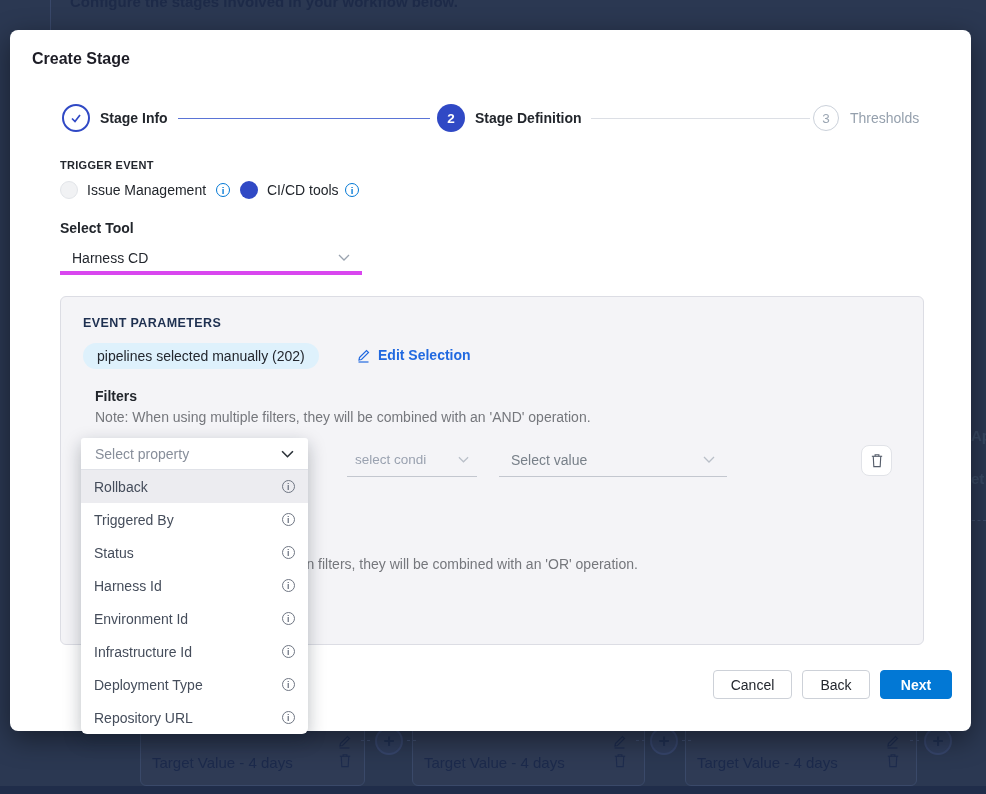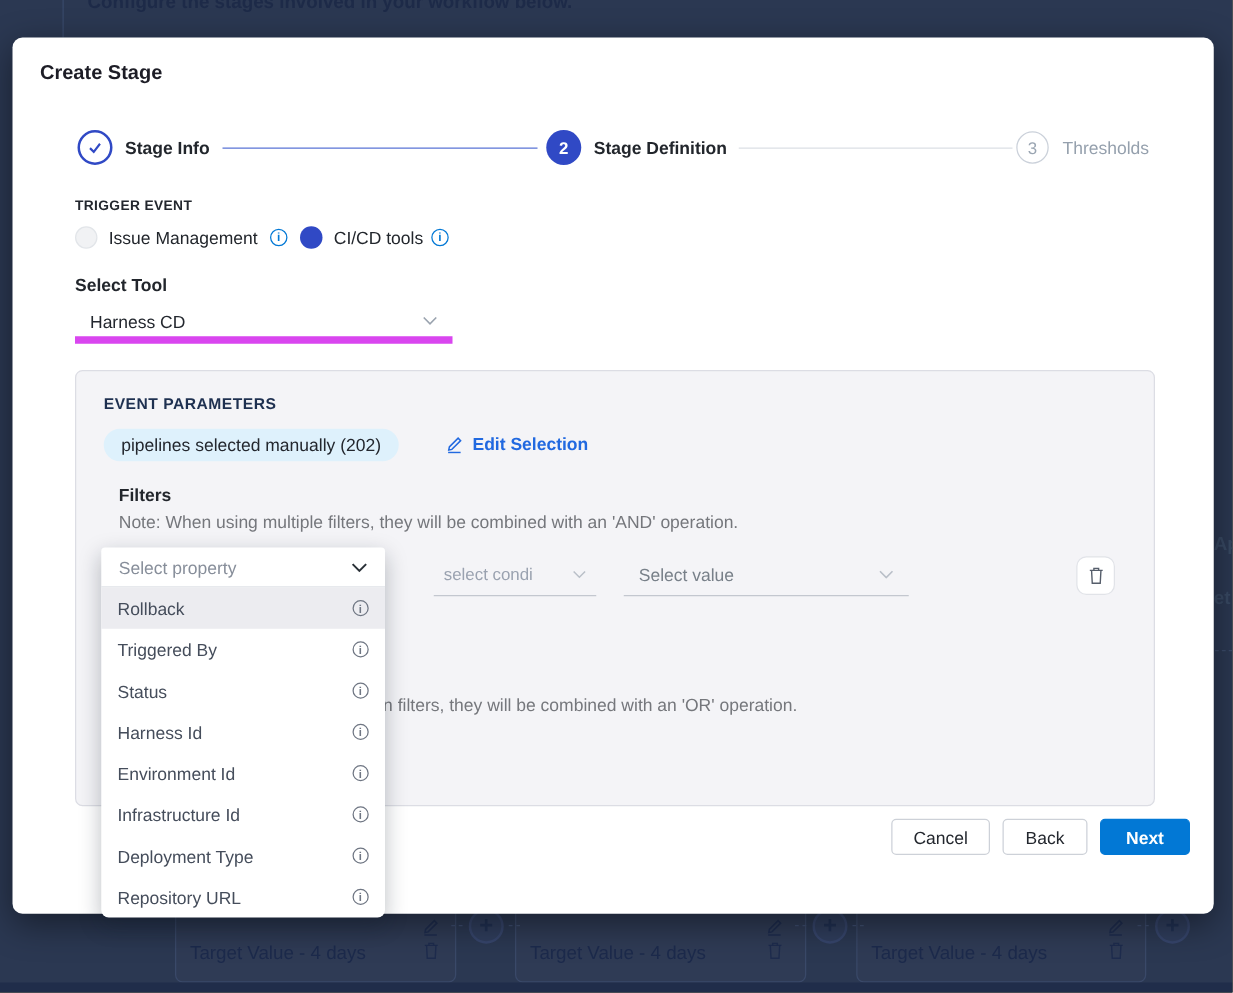--- a/index.html
+++ b/index.html
@@ -44,21 +44,21 @@
   .section-label-sm { font-size:11px; font-weight:700; letter-spacing:.3px; color:#23272e; }
   .radio { width:18px; height:18px; border-radius:50%; }
   .radio-off { background:#f1f2f4; border:1px solid #e2e5e9; }
   .radio-on  { background:#3049c5; }
   .radio-label { top:151px; font-size:14px; color:#22262c; line-height:18px; }
   .info-i { display:inline-flex; width:14px; height:14px; border-radius:50%; border:1.2px solid #0278d5;
             color:#0278d5; font-size:9.5px; font-weight:700; align-items:center; justify-content:center; }
   .field-label { font-size:14px; font-weight:700; color:#22262c; }
 
   
-  .tool-select { left:50px; top:214px; width:302px; height:31px; border-bottom:6px solid #d946ef;
+  .tool-select { left:50px; top:214px; width:302px; height:31px; border-bottom:4px solid #d946ef;
                  display:flex; align-items:center; padding:0 12px; cursor:pointer; }
   .tool-select-value { font-size:14px; color:#23272e; flex:1; }
 
   
   .panel { left:50px; top:266px; width:864px; height:349px; background:#f4f4f7; border:1px solid #dcdde4; border-radius:6px; }
   .panel-header { left:22px; top:19px; font-size:12.5px; font-weight:700; letter-spacing:.4px; color:#1e3050; }
   .pill { left:22px; top:46px; height:26px; line-height:26px; padding:0 14px; border-radius:13px;
           background:#def1fc; font-size:14px; color:#23272e; }
   .edit-link { left:295px; top:50px; display:flex; align-items:center; gap:7px; color:#2169e0;
                font-size:14px; font-weight:600; cursor:pointer; }
@@ -67,21 +67,21 @@
   .u-select .ph { flex:1; white-space:nowrap; overflow:hidden; }
   .cond-select { left:286px; top:146px; width:130px;gap:32px; }
   .cond-select .ph { font-size:13.5px; color:#9aa2b0; }
   .val-select { left:438px; top:146px; width:228px; padding:0 12px; }
   .val-select .ph { font-size:14px; color:#788089; }
   .trash-btn { left:800px; top:148px; width:31px; height:31px; border-radius:8px; background:#fff;
                border:1px solid #e1e3e8; display:flex; align-items:center; justify-content:center;
                color:#565e6b; cursor:pointer; }
 
   
-  .btn { top:625px; height:29px; border-radius:4px; font-size:14px; display:flex; align-items:center;
+  .btn { top:640px; height:29px; border-radius:4px; font-size:14px; display:flex; align-items:center;
          justify-content:center; cursor:pointer; }
   .btn-plain { background:#fff; border:1px solid #cdd1d8; color:#23272e; }
   .btn-primary { background:#0278d5; border:1px solid #0278d5; color:#fff; font-weight:600; }
 
   
   .dropdown { left:81px; top:438px; width:227px; background:#fff; z-index:20; border-radius:3px 3px 6px 6px;
               box-shadow:0 6px 18px rgba(16,24,40,0.28); }
   .dd-control { height:32px; display:flex; align-items:center; padding:0 14px; border-bottom:1px solid #e0e2e8; cursor:pointer; }
   .dd-control-ph { flex:1; font-size:14px; color:#878e9a; }
   .dd-search { height:39px; border-bottom:2px solid #3d6dcc; display:flex; align-items:center; padding:0 13px; }

